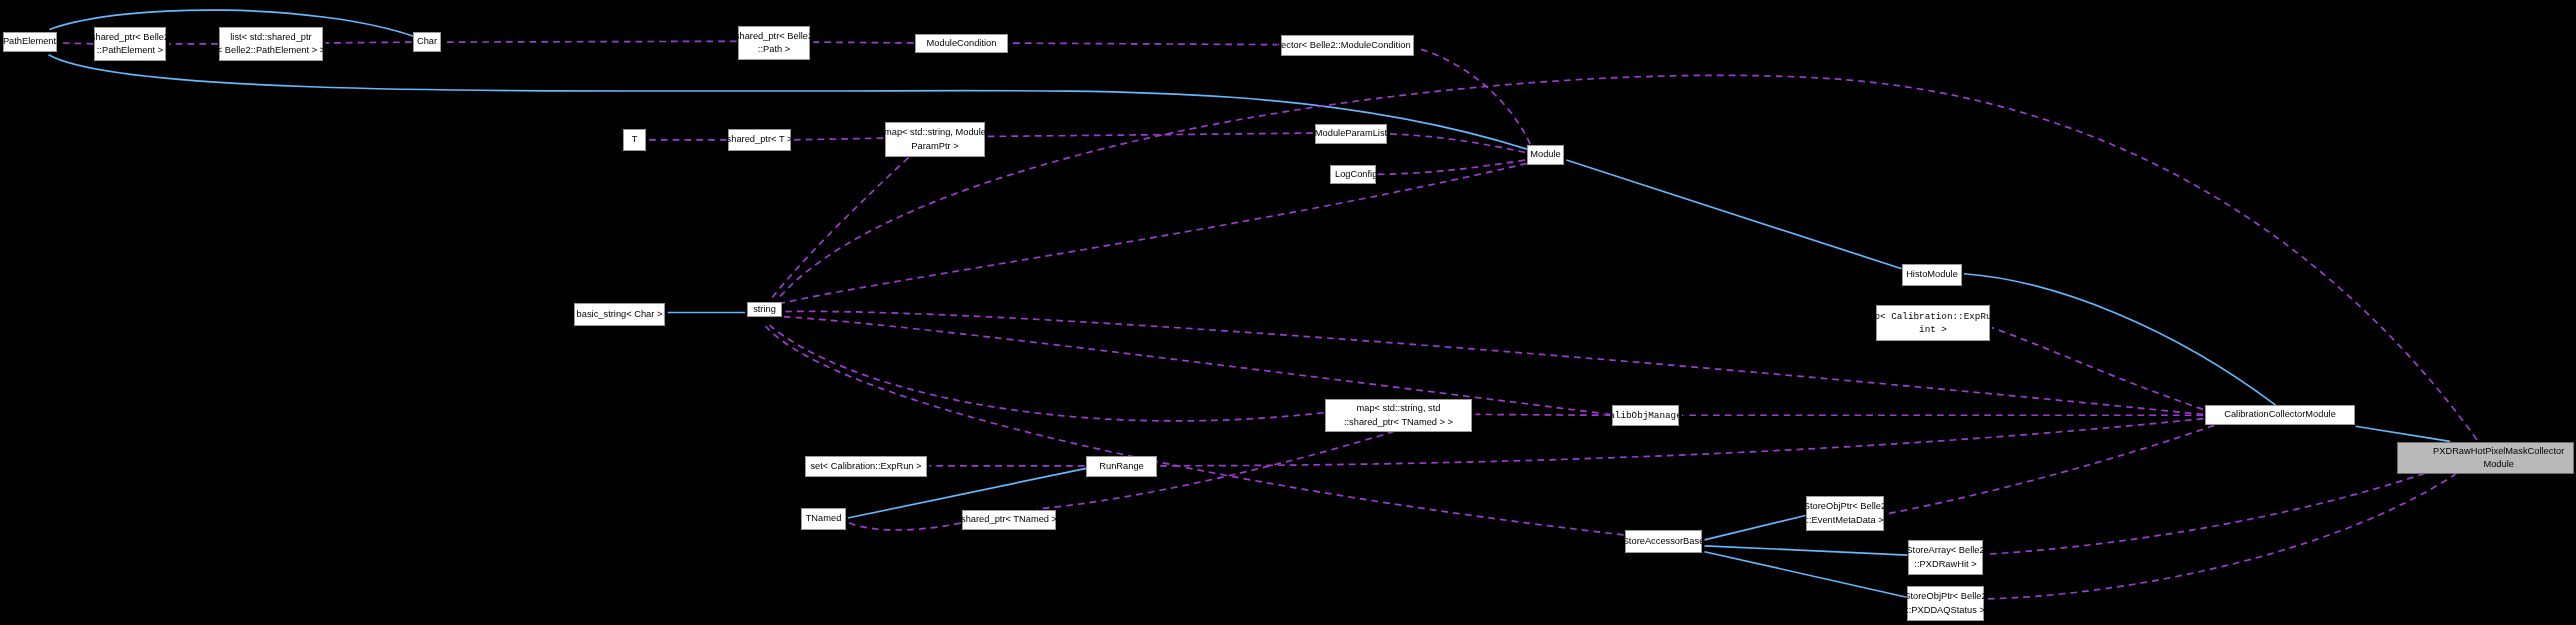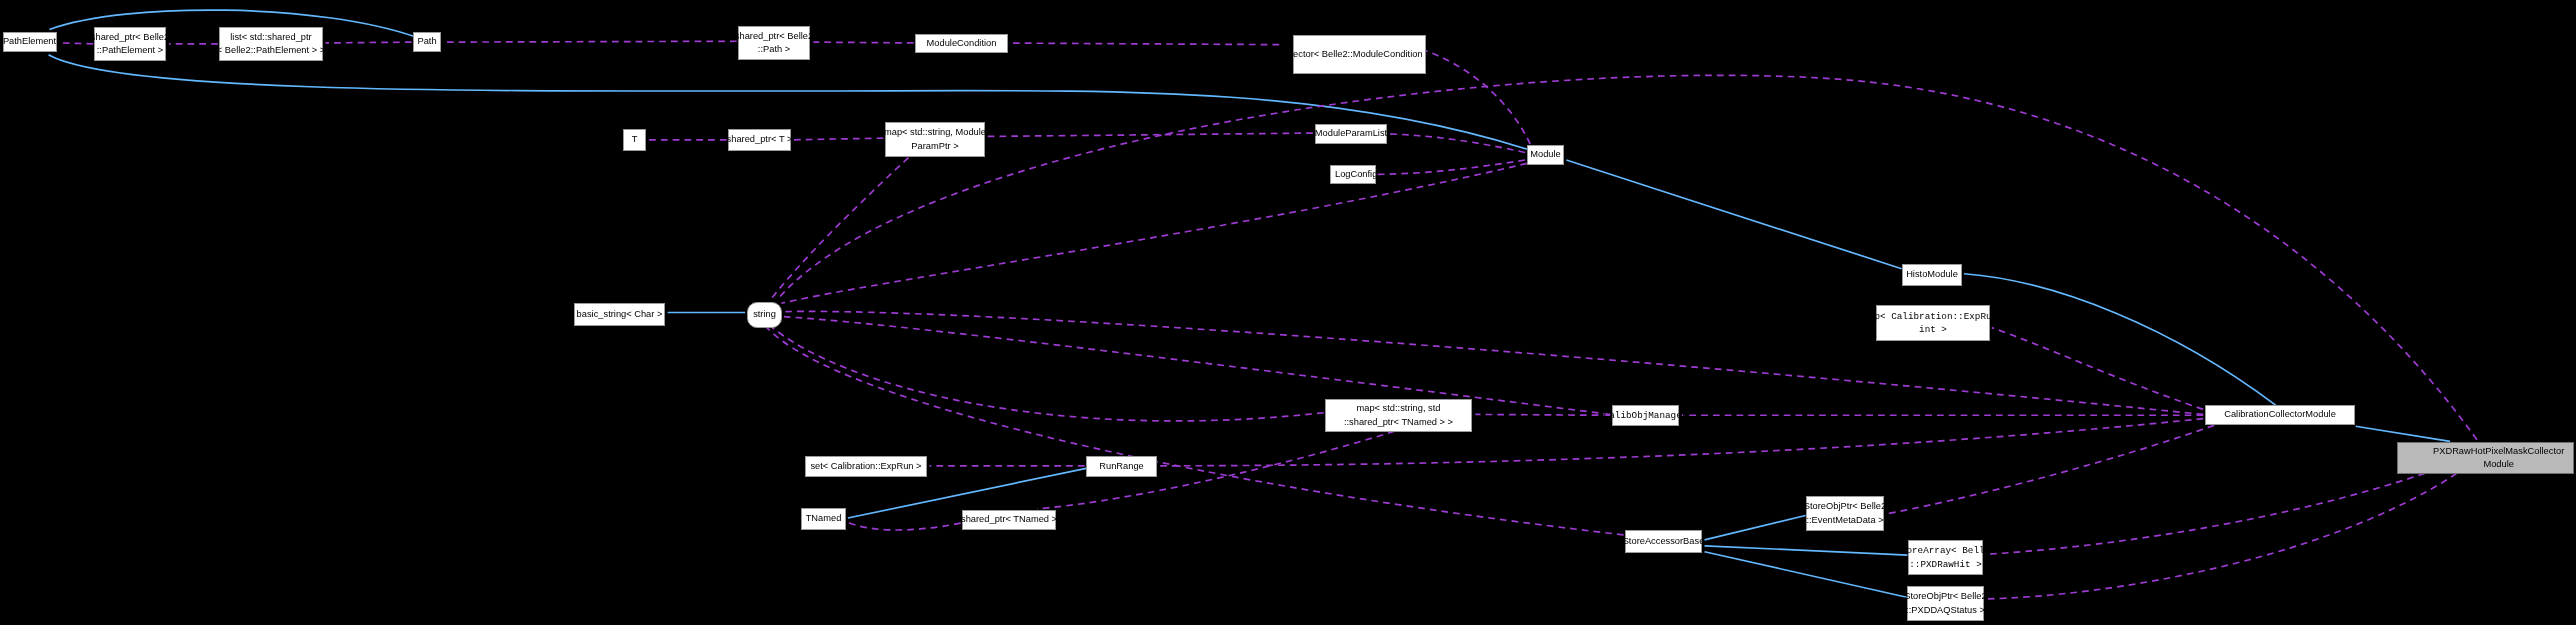--- a/index.html
+++ b/index.html
@@ -76,30 +76,30 @@
       </div>
       <div class="node" style="left: 94px; top: 27px; width: 72px; height: 34px;">
         <span>shared_ptr&lt; Belle2</span>
         <span>::PathElement &gt;</span>
       </div>
       <div class="node" style="left: 219px; top: 27px; width: 104px; height: 34px;">
         <span>list&lt; std::shared_ptr</span>
         <span>&lt; Belle2::PathElement &gt; &gt;</span>
       </div>
       <div class="node" style="left: 413px; top: 32px; width: 28px; height: 20px;">
-        <span>Path</span>
+        <span>Char</span>
       </div>
       <div class="node" style="left: 738px; top: 26px; width: 72px; height: 34px;">
         <span>shared_ptr&lt; Belle2</span>
         <span>::Path &gt;</span>
       </div>
       <div class="node" style="left: 915px; top: 34px; width: 93px; height: 19.4px;">
         <span>ModuleCondition</span>
       </div>
-      <div class="node" style="left: 1281px; top: 35px; width: 133px; height: 39px; margin-left: 12px;">
+      <div class="node" style="left: 1281px; top: 35px; width: 133px; height: 21px;">
         <span>vector&lt; Belle2::ModuleCondition &gt;</span>
       </div>
       <div class="node" style="left: 623px; top: 129px; width: 23px; height: 22px;">
         <span>T</span>
       </div>
       <div class="node" style="left: 728px; top: 129px; width: 63px; height: 22px;">
         <span>shared_ptr&lt; T &gt;</span>
       </div>
       <div class="node" style="left: 885px; top: 122px; width: 100px; height: 35px;">
         <span>map&lt; std::string, Module</span>
@@ -117,21 +117,21 @@
       <div class="node" style="left: 1902px; top: 264px; width: 60px; height: 22px;">
         <span>HistoModule</span>
       </div>
       <div class="node" style="left: 1876px; top: 305px; width: 114px; height: 36px; font-family: Liberation Mono, monospace;">
         <span>map&lt; Calibration::ExpRun,</span>
         <span>int &gt;</span>
       </div>
       <div class="node" style="left: 574px; top: 303px; width: 91px; height: 23px;">
         <span>basic_string&lt; Char &gt;</span>
       </div>
-      <div class="node" style="left: 747px; top: 302px; width: 35px; height: 26px; border-radius: 10px;">
+      <div class="node" style="left: 747px; top: 302px; width: 35px; height: 15px;">
         <span>string</span>
       </div>
       <div class="node" style="left: 1325px; top: 399px; width: 147px; height: 33px;">
         <span>map&lt; std::string, std</span>
         <span>::shared_ptr&lt; TNamed &gt; &gt;</span>
       </div>
       <div class="node" style="left: 1612px; top: 405px; width: 67px; height: 21px; font-family: Liberation Mono, monospace;">
         <span>CalibObjManager</span>
       </div>
       <div class="node" style="left: 2205px; top: 405px; width: 150px; height: 20px;">
@@ -153,21 +153,21 @@
       <div class="node" style="left: 962px; top: 510px; width: 94px; height: 20px;">
         <span>shared_ptr&lt; TNamed &gt;</span>
       </div>
       <div class="node" style="left: 1625px; top: 530px; width: 77px; height: 23px;">
         <span>StoreAccessorBase</span>
       </div>
       <div class="node" style="left: 1806px; top: 496px; width: 78px; height: 35px;">
         <span>StoreObjPtr&lt; Belle2</span>
         <span>::EventMetaData &gt;</span>
       </div>
-      <div class="node" style="left: 1908px; top: 540px; width: 75px; height: 35px; font-family: Liberation Mono, monospace;">
+      <div class="node" style="left: 1908px; top: 540px; width: 75px; height: 35px;">
         <span>StoreArray&lt; Belle2</span>
         <span>::PXDRawHit &gt;</span>
       </div>
       <div class="node" style="left: 1907px; top: 586px; width: 77px; height: 35px;">
         <span>StoreObjPtr&lt; Belle2</span>
         <span>::PXDDAQStatus &gt;</span>
       </div>
     </div>
 </div>
 

